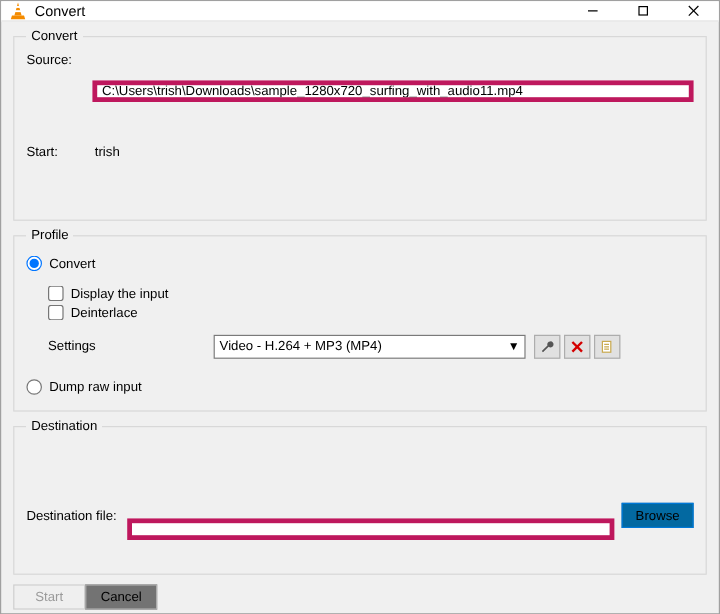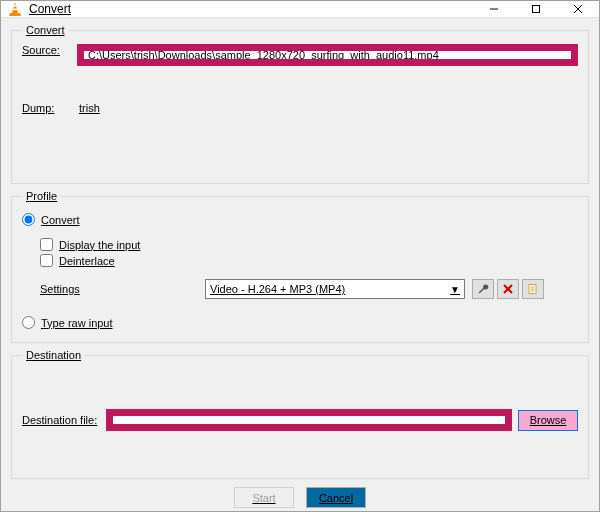--- a/index.html
+++ b/index.html
@@ -12,21 +12,20 @@
   }
   .window {
     width: 600px;
     height: 512px;
     background: #f0f0f0;
     border: 1px solid #a0a0a0;
     box-sizing: border-box;
     display: flex;
     flex-direction: column;
     position: relative;
-    text-decoration: underline;
   }
   .titlebar {
     height: 28px;
     background: #fff;
     display: flex;
     align-items: center;
     border-bottom: 1px solid #e0e0e0;
   }
   .titlebar .app-icon {
     width: 16px;
@@ -75,25 +74,26 @@
   }
   .row label.field-label {
     width: 55px;
   }
   .row .value-text {
     padding-left: 2px;
   }
   input[type="text"].textfield {
     flex: 1;
     height: 18px;
-    border: 7px solid #be185d;
+    border: 4px solid #be185d;
     background: #fff;
     font-size: 11px;
     padding: 4px 4px;
     box-sizing: border-box;
+    margin-top: 23px;
   }
   input[type="text"].textfield.readonly {
     background: #fff;
   }
   .radio-row, .check-row {
     display: flex;
     align-items: center;
     margin: 3px 0 3px 0;
   }
   .radio-row input, .check-row input {
@@ -115,21 +115,21 @@
     height: 20px;
     border: 1px solid #7a7a7a;
     background: #fff;
     display: flex;
     align-items: center;
     justify-content: space-between;
     padding: 0 4px;
     font-size: 11px;
     box-sizing: border-box;
     margin-right: 4px;
-    margin-left: 105px;
+    margin-left: 78px;
   }
   .profile-select .caret {
     font-size: 10px;
   }
   .icon-btn {
     width: 22px;
     height: 20px;
     border: 1px solid #adadad;
     background: #e1e1e1;
     display: flex;
@@ -144,41 +144,41 @@
     align-items: center;
     margin-top: 40px;
   }
   .dest-row label {
     width: 84px;
   }
   .button {
     height: 21px;
     min-width: 60px;
     border: 1px solid #adadad;
-    background: #0369a1;
+    background: #737373;
     display: flex;
     align-items: center;
     justify-content: center;
     font-size: 11px;
     padding: 0 10px;
     box-sizing: border-box;
   }
   .button.primary {
     border: 1px solid #0078d7;
-    background: #f9a8d4;
+    background: #0369a1;
   }
   .button.disabled {
     color: #9a9a9a;
     border-color: #cfcfcf;
     background: #efefef;
   }
   .bottom-bar {
     display: flex;
-    justify-content: center;
-    gap: 12px;
+    justify-content: flex-start;
+    gap: 0;
     padding: 2px 0 0 0;
   }
   .spacer-flex { flex: 1; }
   .source-group { height: 140px; }
   .settings-group { }
   .dest-group { height: 110px; }
 </style>
 </head>
 <body>
 
@@ -217,21 +217,21 @@
   <div class="content">
 
     <fieldset class="group source-group">
       <legend>Convert</legend>
       <div class="row">
         <label class="field-label">Source:</label>
         <input type="text" class="textfield readonly" readonly="" value="C:\Users\trish\Downloads\sample_1280x720_surfing_with_audio11.mp4" style="">
       </div>
       <div style="height:30px"></div>
       <div class="row">
-        <label class="field-label">Dump:</label>
+        <label class="field-label">Start:</label>
         <span class="value-text">trish</span>
       </div>
     </fieldset>
 
     <fieldset class="group settings-group">
       <legend>Profile</legend>
 
       <div class="radio-row">
         <input type="radio" name="mode" checked="" style="">
         <span>Convert</span>
@@ -272,21 +272,21 @@
             <line x1="3.5" y1="6" x2="7.5" y2="6" stroke="#c9a94e"></line>
             <line x1="3.5" y1="8" x2="7.5" y2="8" stroke="#c9a94e"></line>
           </svg>
         </div>
       </div>
 
       <div style="height:4px"></div>
 
       <div class="radio-row">
         <input type="radio" name="mode" style="">
-        <span>Type raw input</span>
+        <span>Dump raw input</span>
       </div>
     </fieldset>
 
     <fieldset class="group dest-group">
       <legend>Destination</legend>
       <div class="dest-row">
         <label>Destination file:</label>
         <input type="text" class="textfield" value="" style="">
         <div style="width:6px"></div>
         <div class="button primary">

